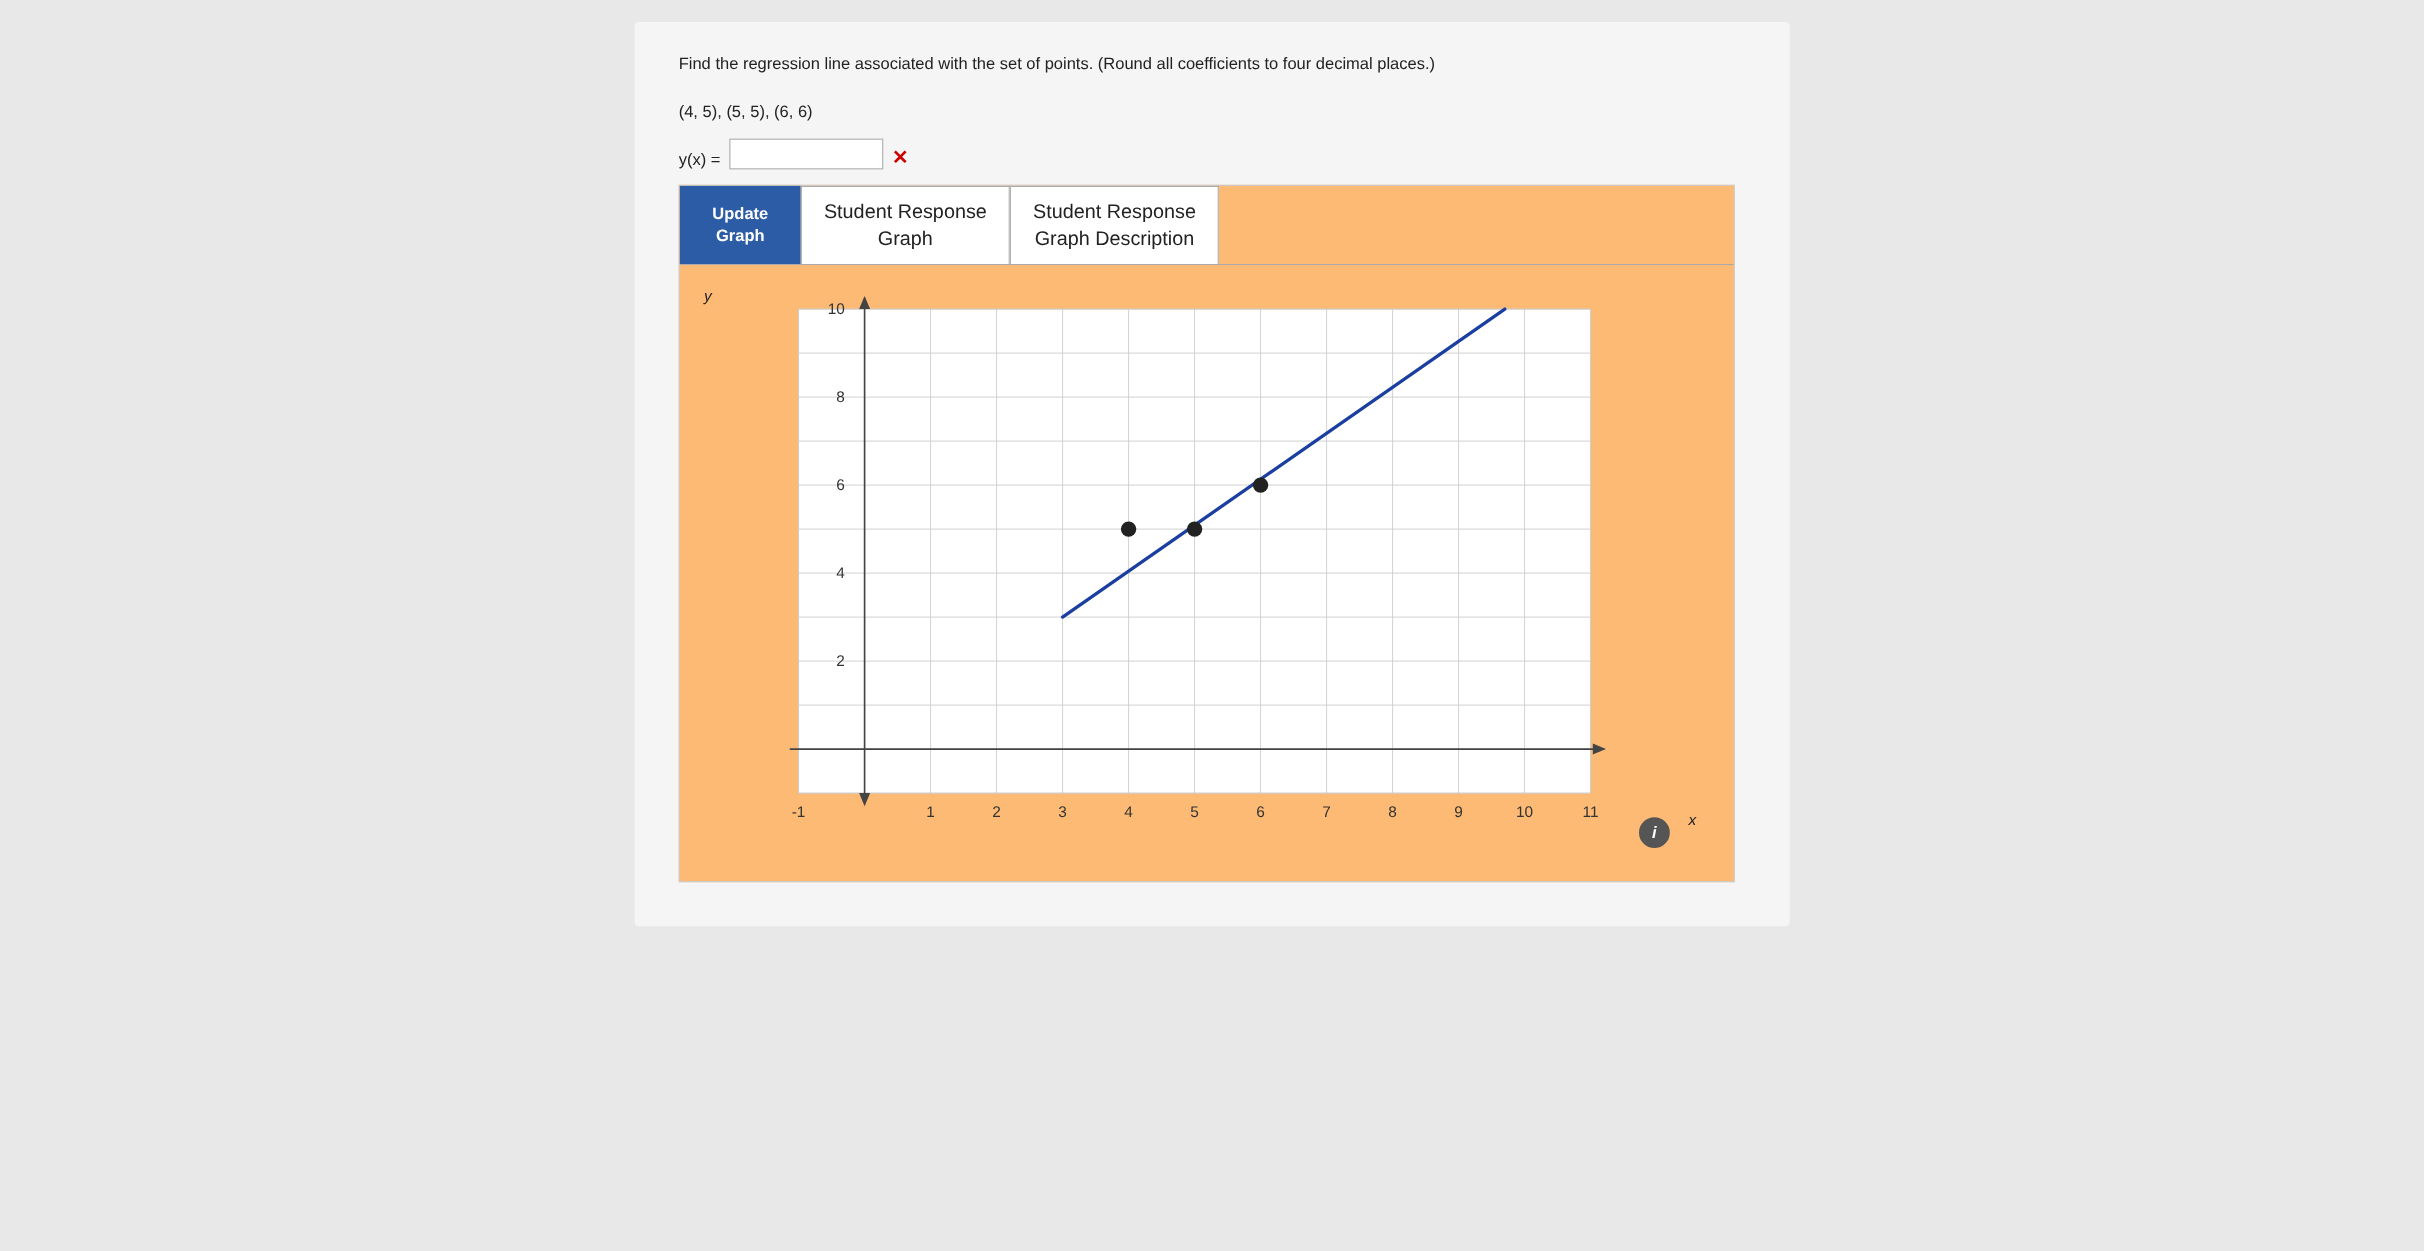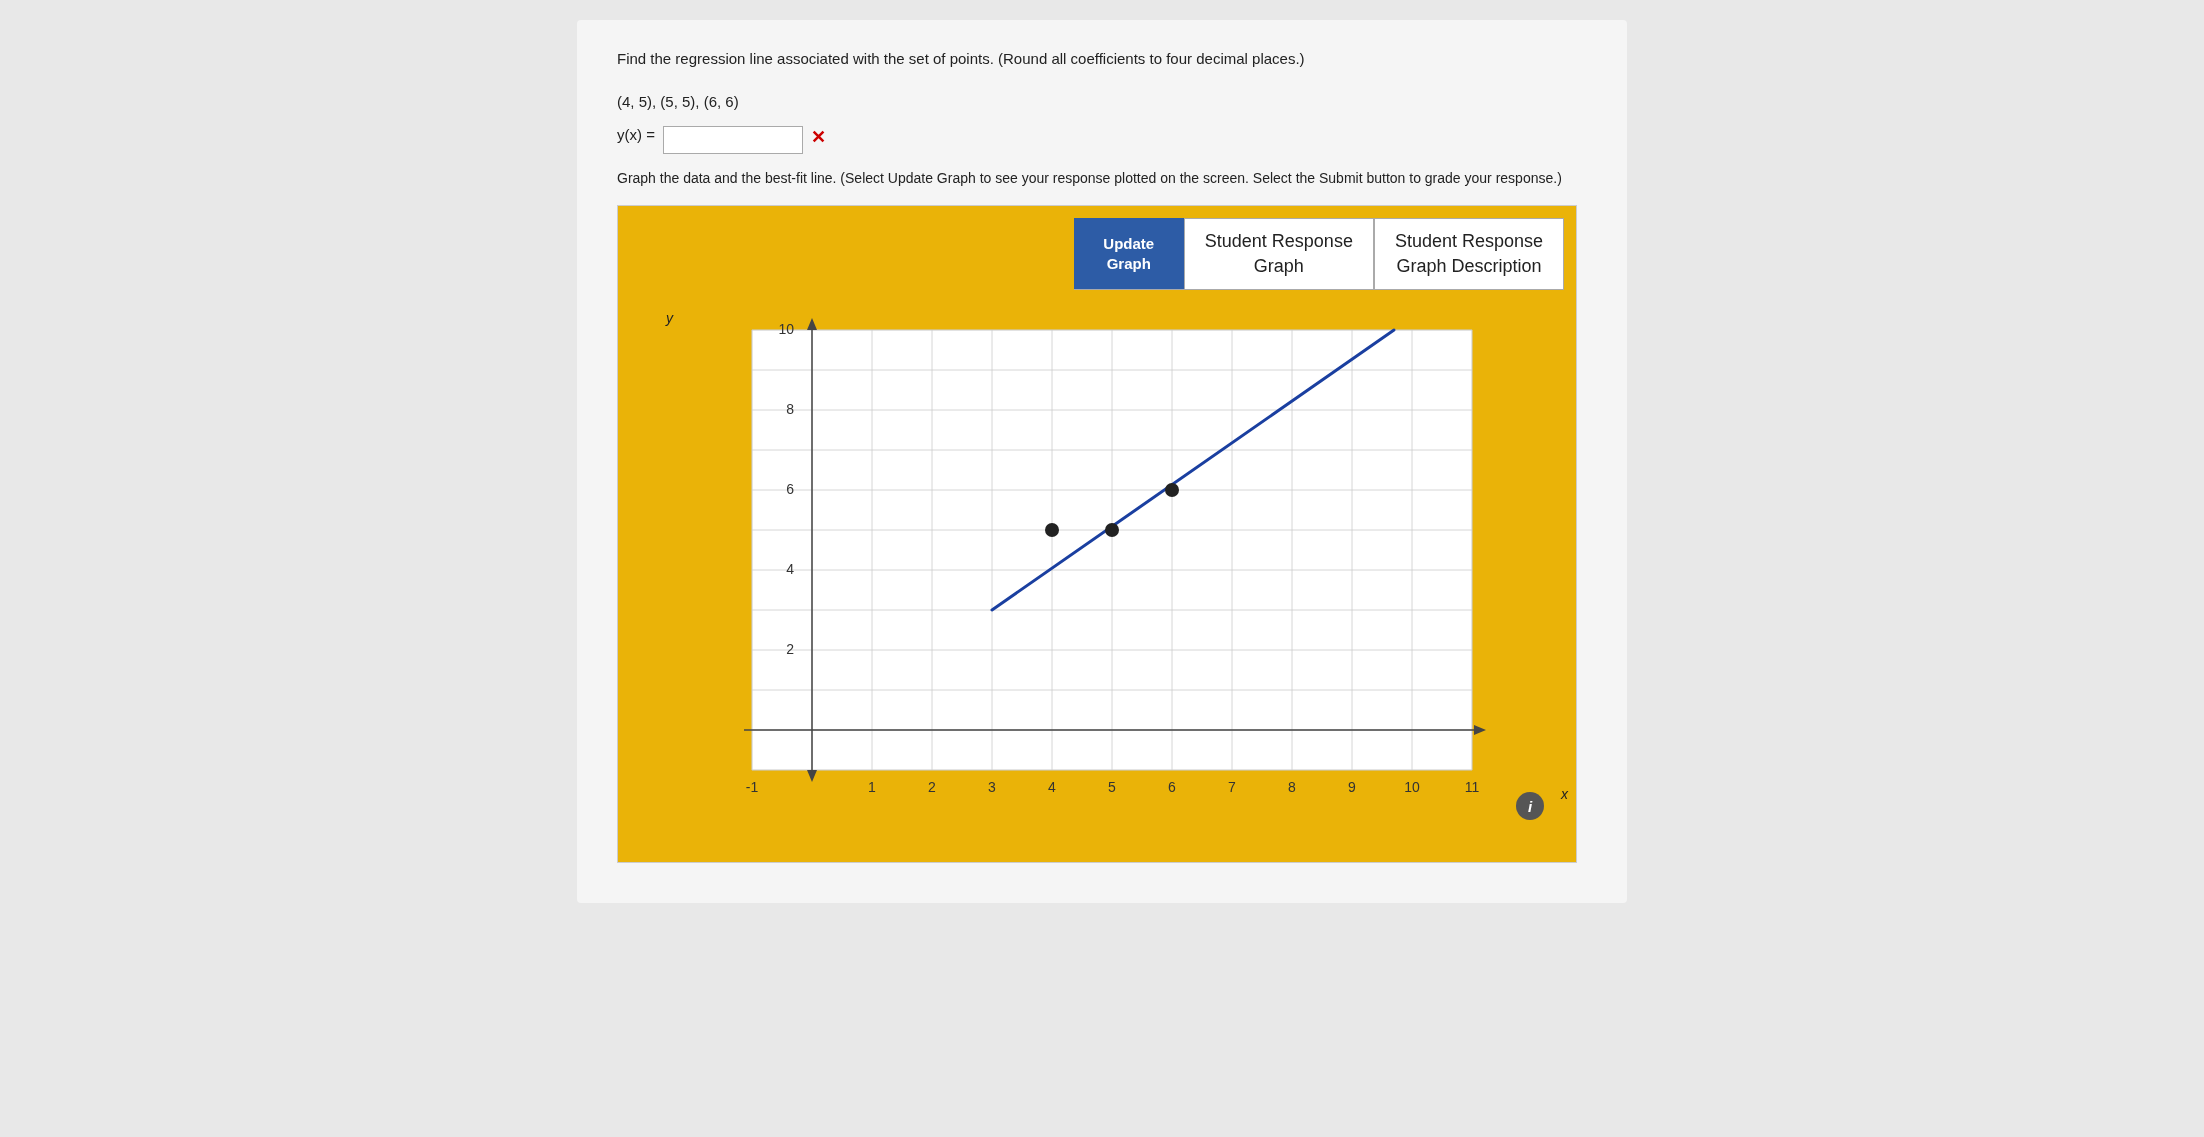--- a/index.html
+++ b/index.html
@@ -25,21 +25,21 @@
       margin-bottom: 26px;
       color: #222;
     }
     .points-text {
       font-size: 15px;
       margin-bottom: 16px;
       color: #222;
     }
     .equation-row {
       display: flex;
-      align-items: flex-start;
+      align-items: flex-end;
       margin-bottom: 14px;
       gap: 8px;
     }
     .equation-label {
       font-size: 15px;
       color: #222;
     }
     .equation-input {
       border: 1px solid #aaa;
       background: #fff;
@@ -56,24 +56,23 @@
     .graph-instruction {
       font-size: 14px;
       color: #222;
       margin-bottom: 16px;
       line-height: 1.5;
     }
     .graph-section {
       display: flex;
       flex-direction: column;
       border: 1px solid #ccc;
-      background: #eab308;
-      padding: 12px;
+      background: #fdba74;
+      padding: 0;
       width: 960px;
-      align-items: flex-end;
     }
     .tab-row {
       display: flex;
       align-items: stretch;
       border-bottom: 1px solid #aaa;
     }
     .update-graph-btn {
       background: #2d5ca6;
       color: #fff;
       font-size: 15px;
@@ -155,21 +154,20 @@
 <div class="page-container">
   <p class="problem-text">Find the regression line associated with the set of points. (Round all coefficients to four decimal places.)</p>
   <p class="points-text">(4, 5), (5, 5), (6, 6)</p>
 
   <div class="equation-row">
     <span class="equation-label">y(x) =</span>
     <input class="equation-input" type="text" style="">
     <span class="error-x">✕</span>
   </div>
 
-  <p class="graph-instruction">Graph the data and the best-fit line. (Select Update Graph to see your response plotted on the screen. Select the Submit button to grade your response.)</p>
 
   <div class="graph-section">
     <div class="tab-row">
       <button class="update-graph-btn">Update<br>Graph</button>
       <div class="tab">Student Response<br>Graph</div>
       <div class="tab">Student Response<br>Graph Description</div>
     </div>
     <div class="graph-area">
       <div class="chart-wrapper">
         <span class="y-axis-label">y</span>

